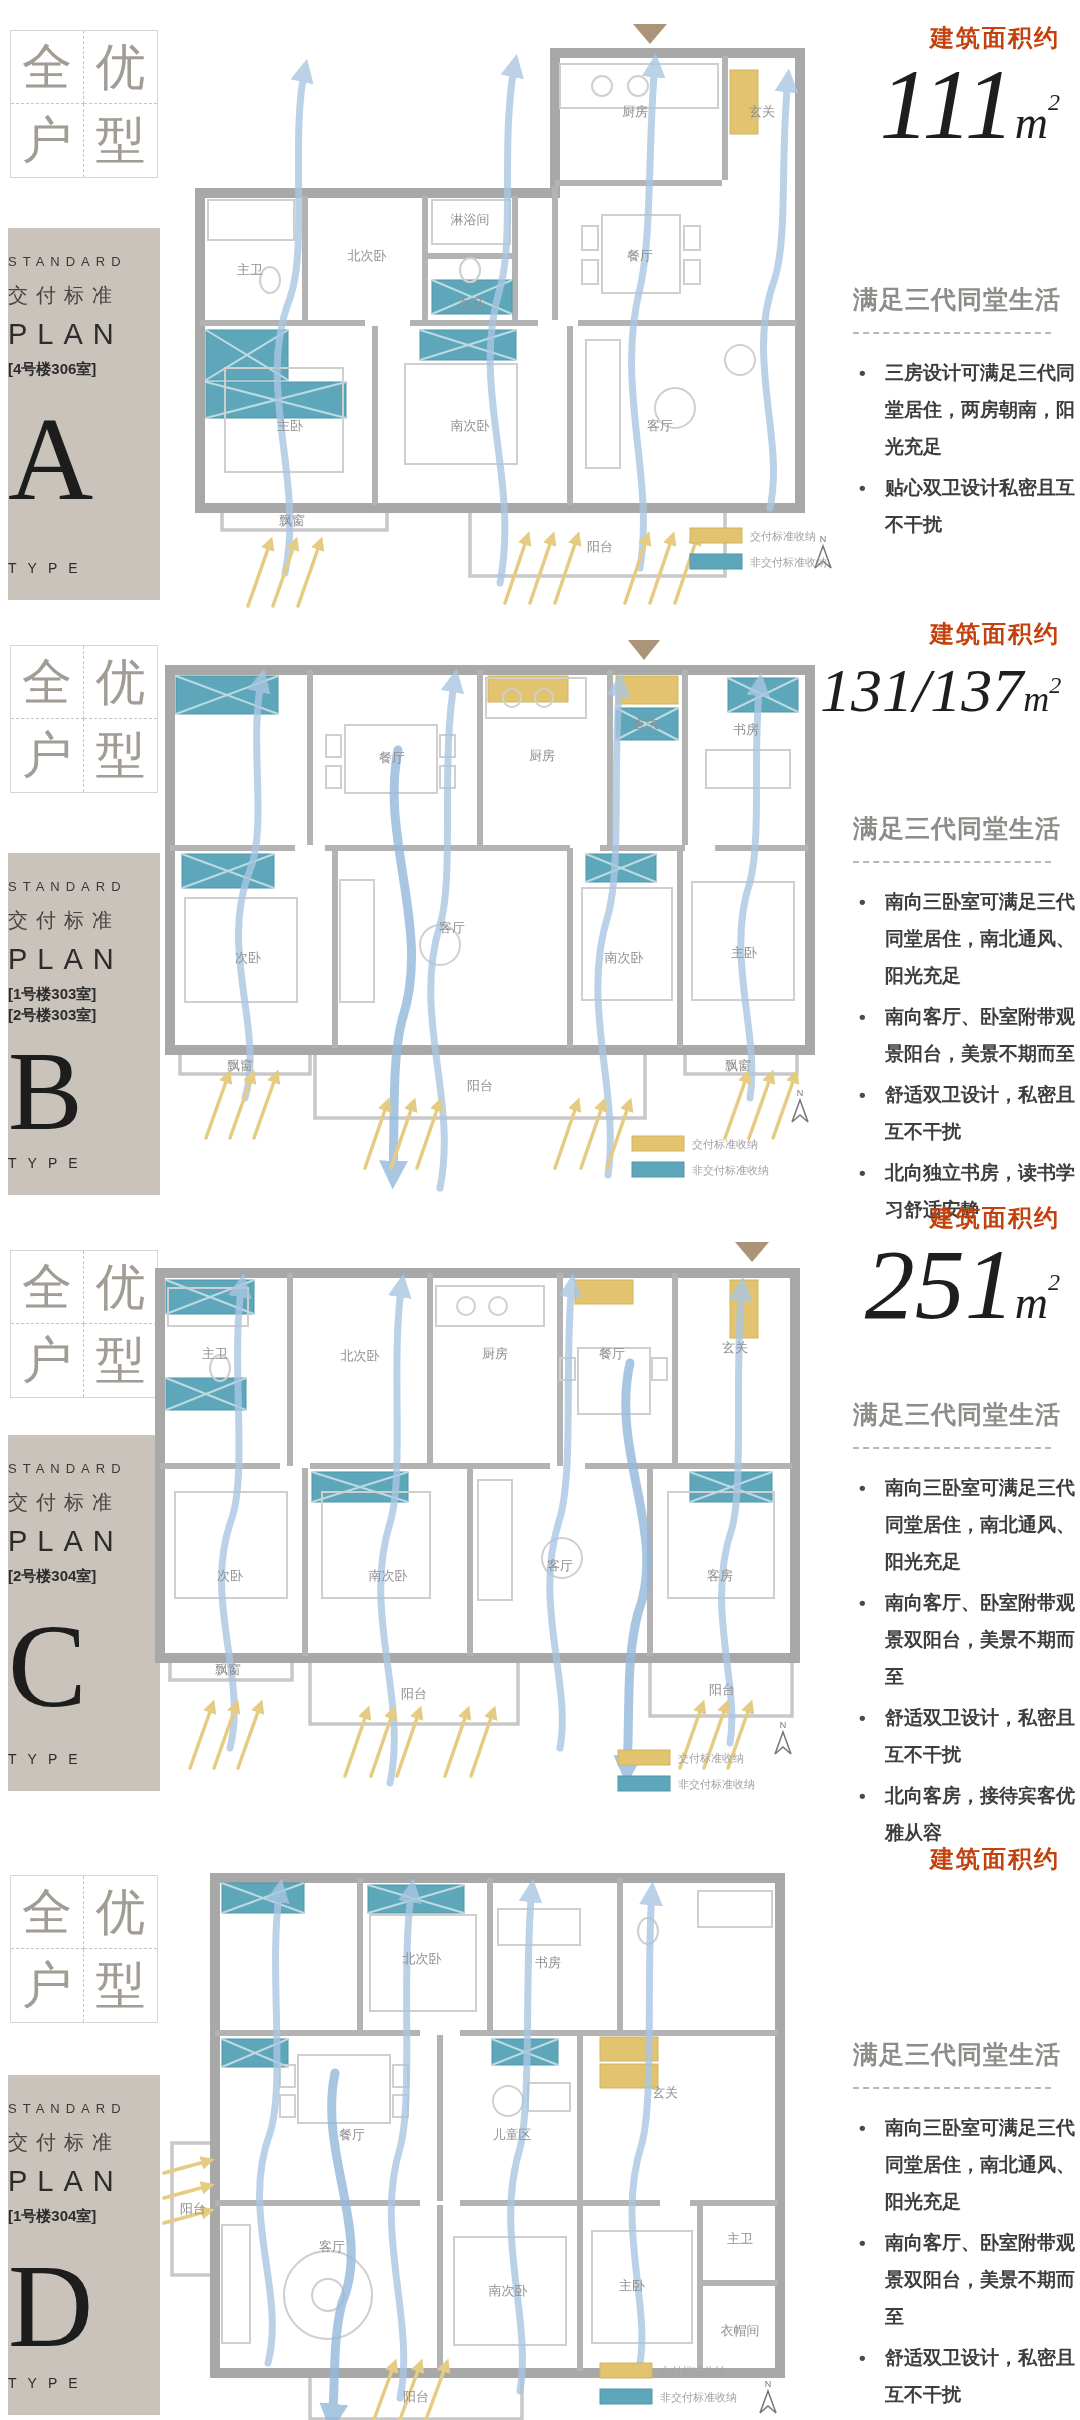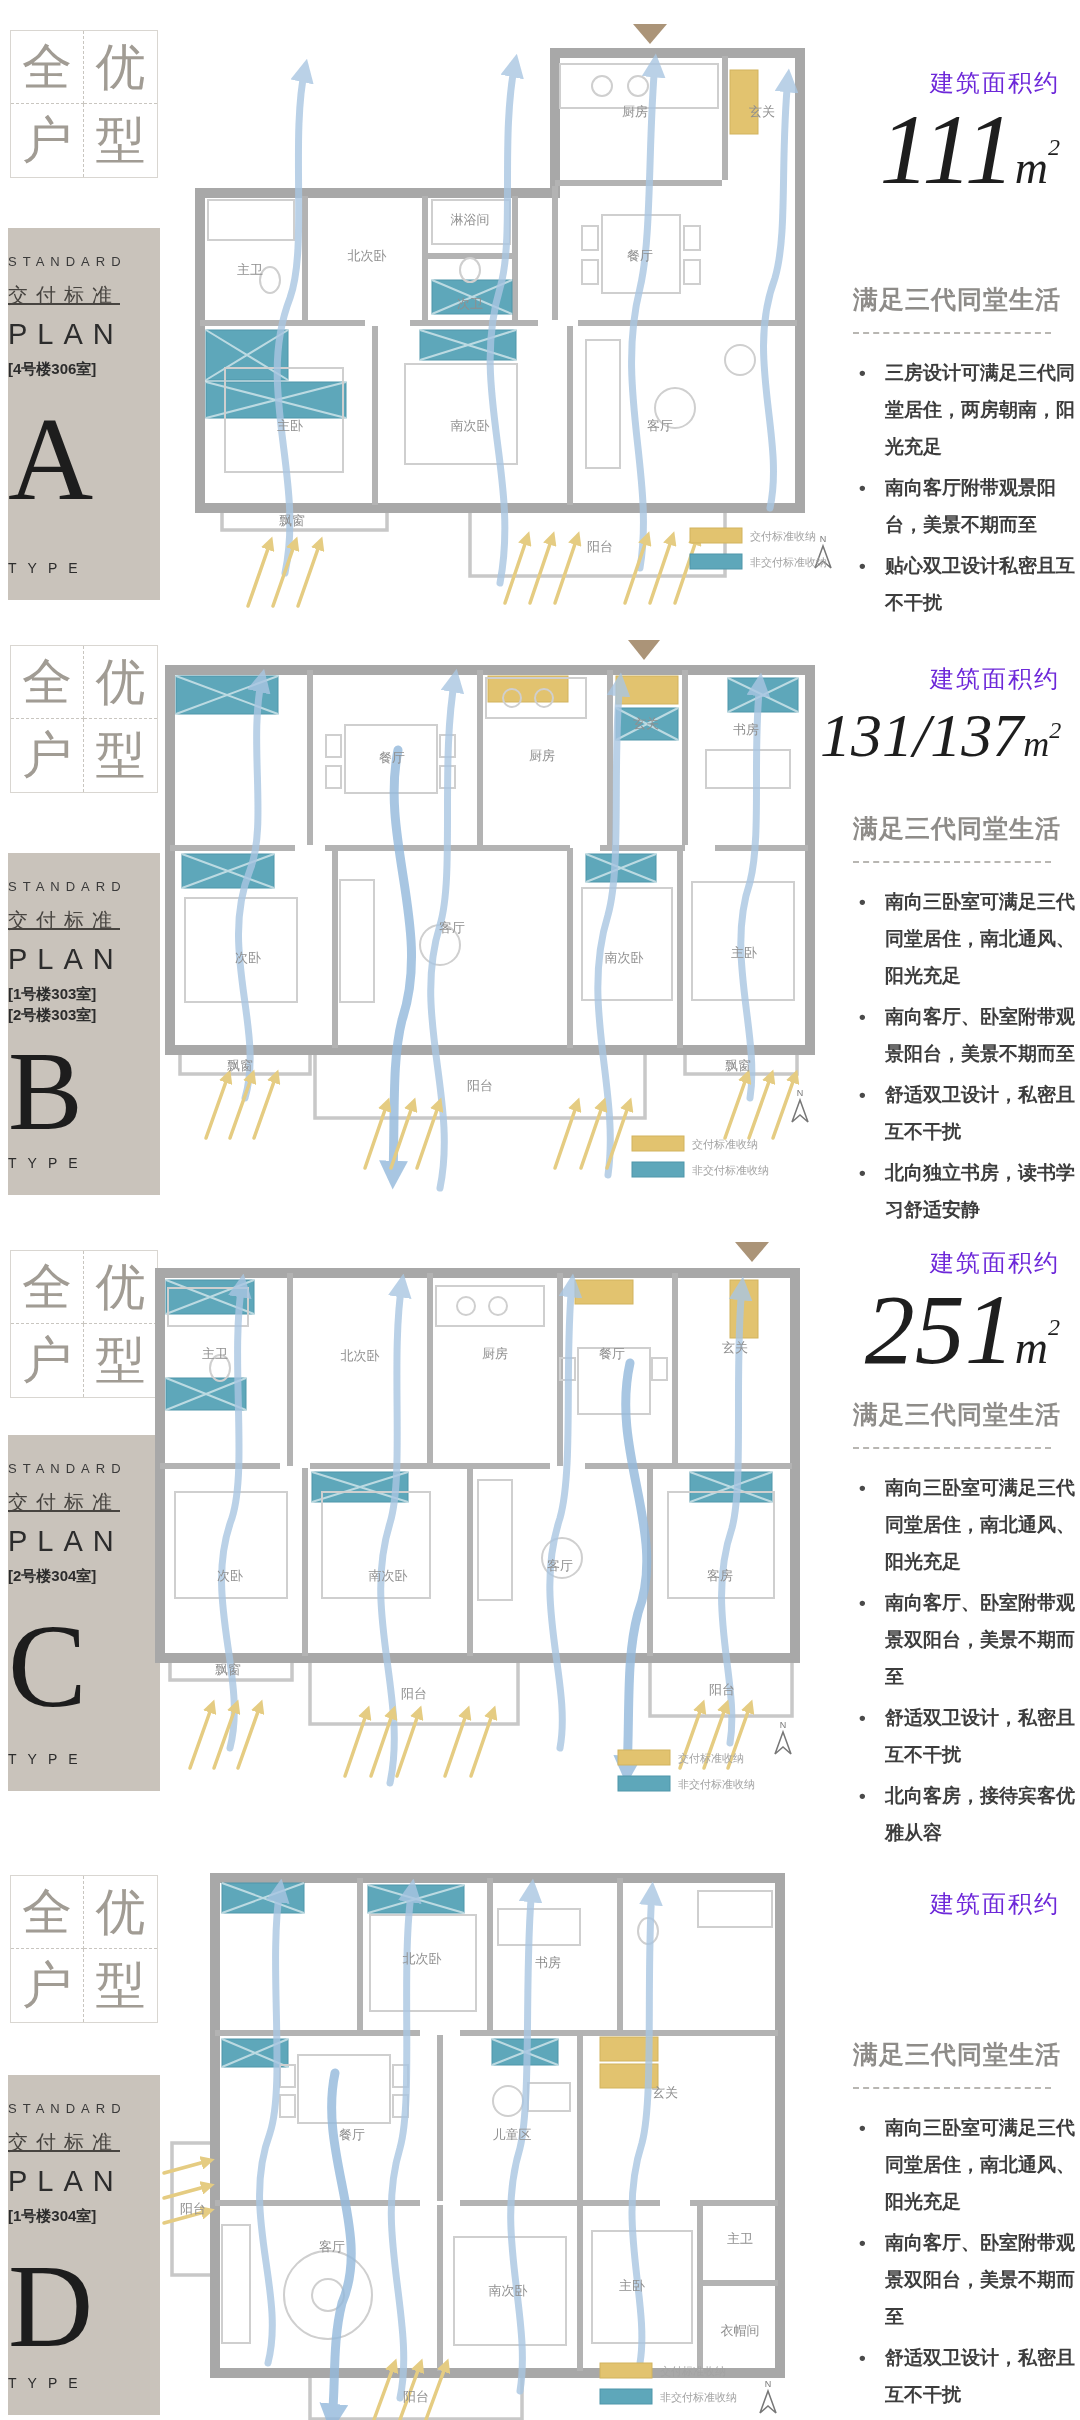--- a/index.html
+++ b/index.html
@@ -14,33 +14,33 @@
   .badge span { display:flex; align-items:center; justify-content:center;
                 font-size:50px; color:#a19c94; }
   .badge span:nth-child(1){ border-right:1px dashed #c9c6c0; border-bottom:1px dashed #c9c6c0; }
   .badge span:nth-child(2){ border-bottom:1px dashed #c9c6c0; }
   .badge span:nth-child(3){ border-right:1px dashed #c9c6c0; }
 
   
   .plate { position:absolute; left:8px; width:152px; background:#c9c3bb;
            text-align:left; color:#2f2f2f; }
   .p-en   { margin-top:26px; font-size:13px; letter-spacing:6px; color:#3a3a3a; }
-  .p-cn   { margin-top:13px; font-size:20px; letter-spacing:8px; color:#474440;text-decoration:underline; }
+  .p-cn   { margin-top:13px; font-size:20px; letter-spacing:8px; color:#474440; }
   .p-plan { margin-top:9px;  font-size:29px; letter-spacing:10px; color:#2c2c2c; }
   .p-unit { margin-top:8px;  font-size:15px; font-weight:bold; color:#2c2c2c; line-height:1.3; }
   .p-unit2{ margin-top:2px;  font-size:15px; font-weight:bold; color:#2c2c2c; }
   .p-letter { margin-top:22px; font-family:"Liberation Serif", serif;
               font-size:118px; line-height:1; color:#1d1d1d; }
   .p-letter.tight { margin-top:10px; font-size:112px; }
   .p-type { position:absolute; bottom:24px; left:0; width:100%;
             font-size:14px; letter-spacing:11px; color:#2c2c2c; }
 
   
   .area { position:absolute; left:820px; width:240px; text-align:right; }
-  .area-label { font-size:24px; font-weight:normal; color:#6d28d9; letter-spacing:2px;margin-top:45px; }
+  .area-label { font-size:24px; font-weight:bold; color:#c2410c; letter-spacing:2px; }
   .area-value { margin-top:0px; white-space:nowrap; color:#1e1e1e;
                 font-family:"Liberation Serif", serif; font-style:italic; }
   .area-value .num  { font-size:100px; line-height:1.02; }
   .area-value.small .num { font-size:62px; line-height:1.3; }
   .area-value .um   { font-size:46px; }
   .area-value sup   { font-size:24px; font-style:italic; vertical-align:28px; }
   .area-value.small .um { font-size:36px; } .area-value.small sup { vertical-align:18px; }
 
   .desc { position:absolute; left:853px; width:222px; }
   .desc-title { font-size:25px; font-weight:bold; color:#8e8c89; letter-spacing:1px; }
@@ -187,21 +187,20 @@
 
   <div class="area" style="top:22px">
     <div class="area-label">建筑面积约</div>
     <div class="area-value"><span class="num">111</span><span class="um">m</span><sup>2</sup></div>
   </div>
   <div class="desc" style="top:283px">
     <div class="desc-title">满足三代同堂生活</div>
     <div class="desc-divider"></div>
     <ul>
       <li>三房设计可满足三代同堂居住，两房朝南，阳光充足</li>
-      <li>南向客厅附带观景阳台，美景不期而至</li>
       <li>贴心双卫设计私密且互不干扰</li>
     </ul>
   </div>
 </section>
 
 <section class="sec" style="top:610px;height:590px">
   <div class="badge" style="top:35px">
     <span>全</span>
     <span>优</span>
     <span>户</span>

